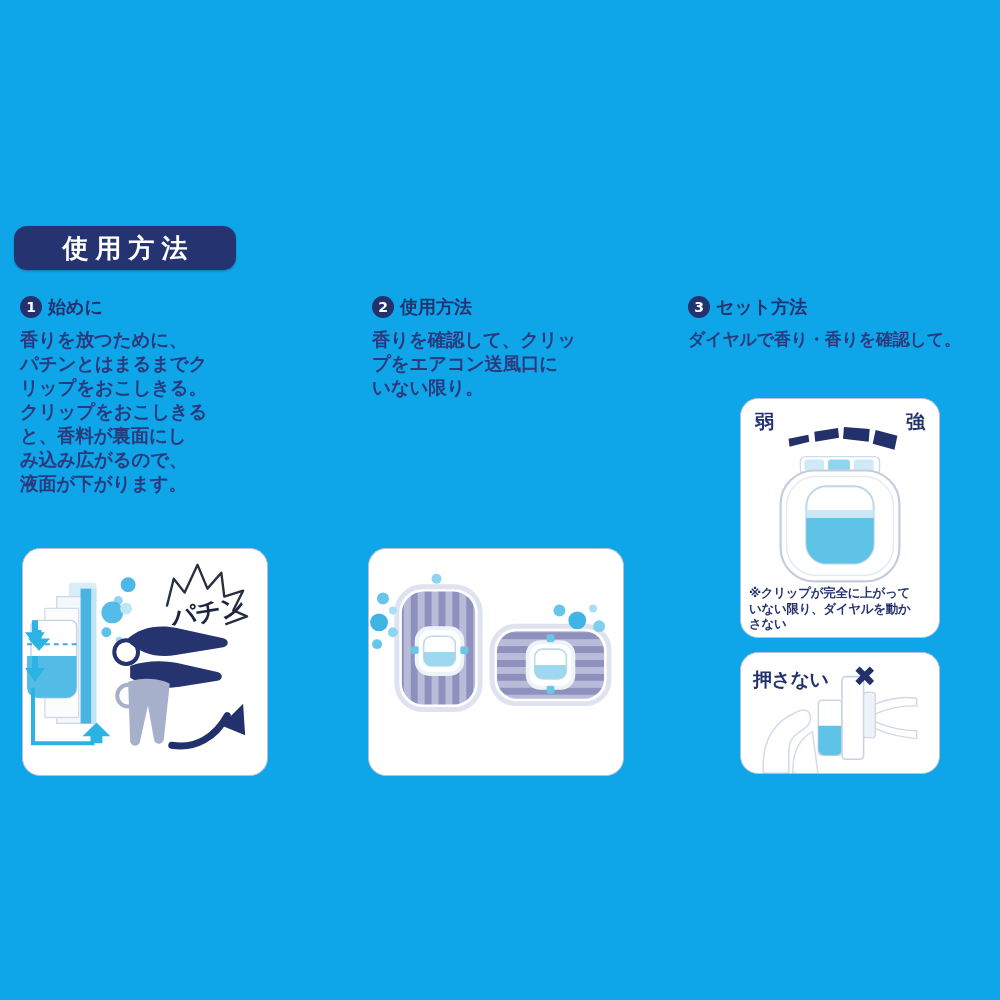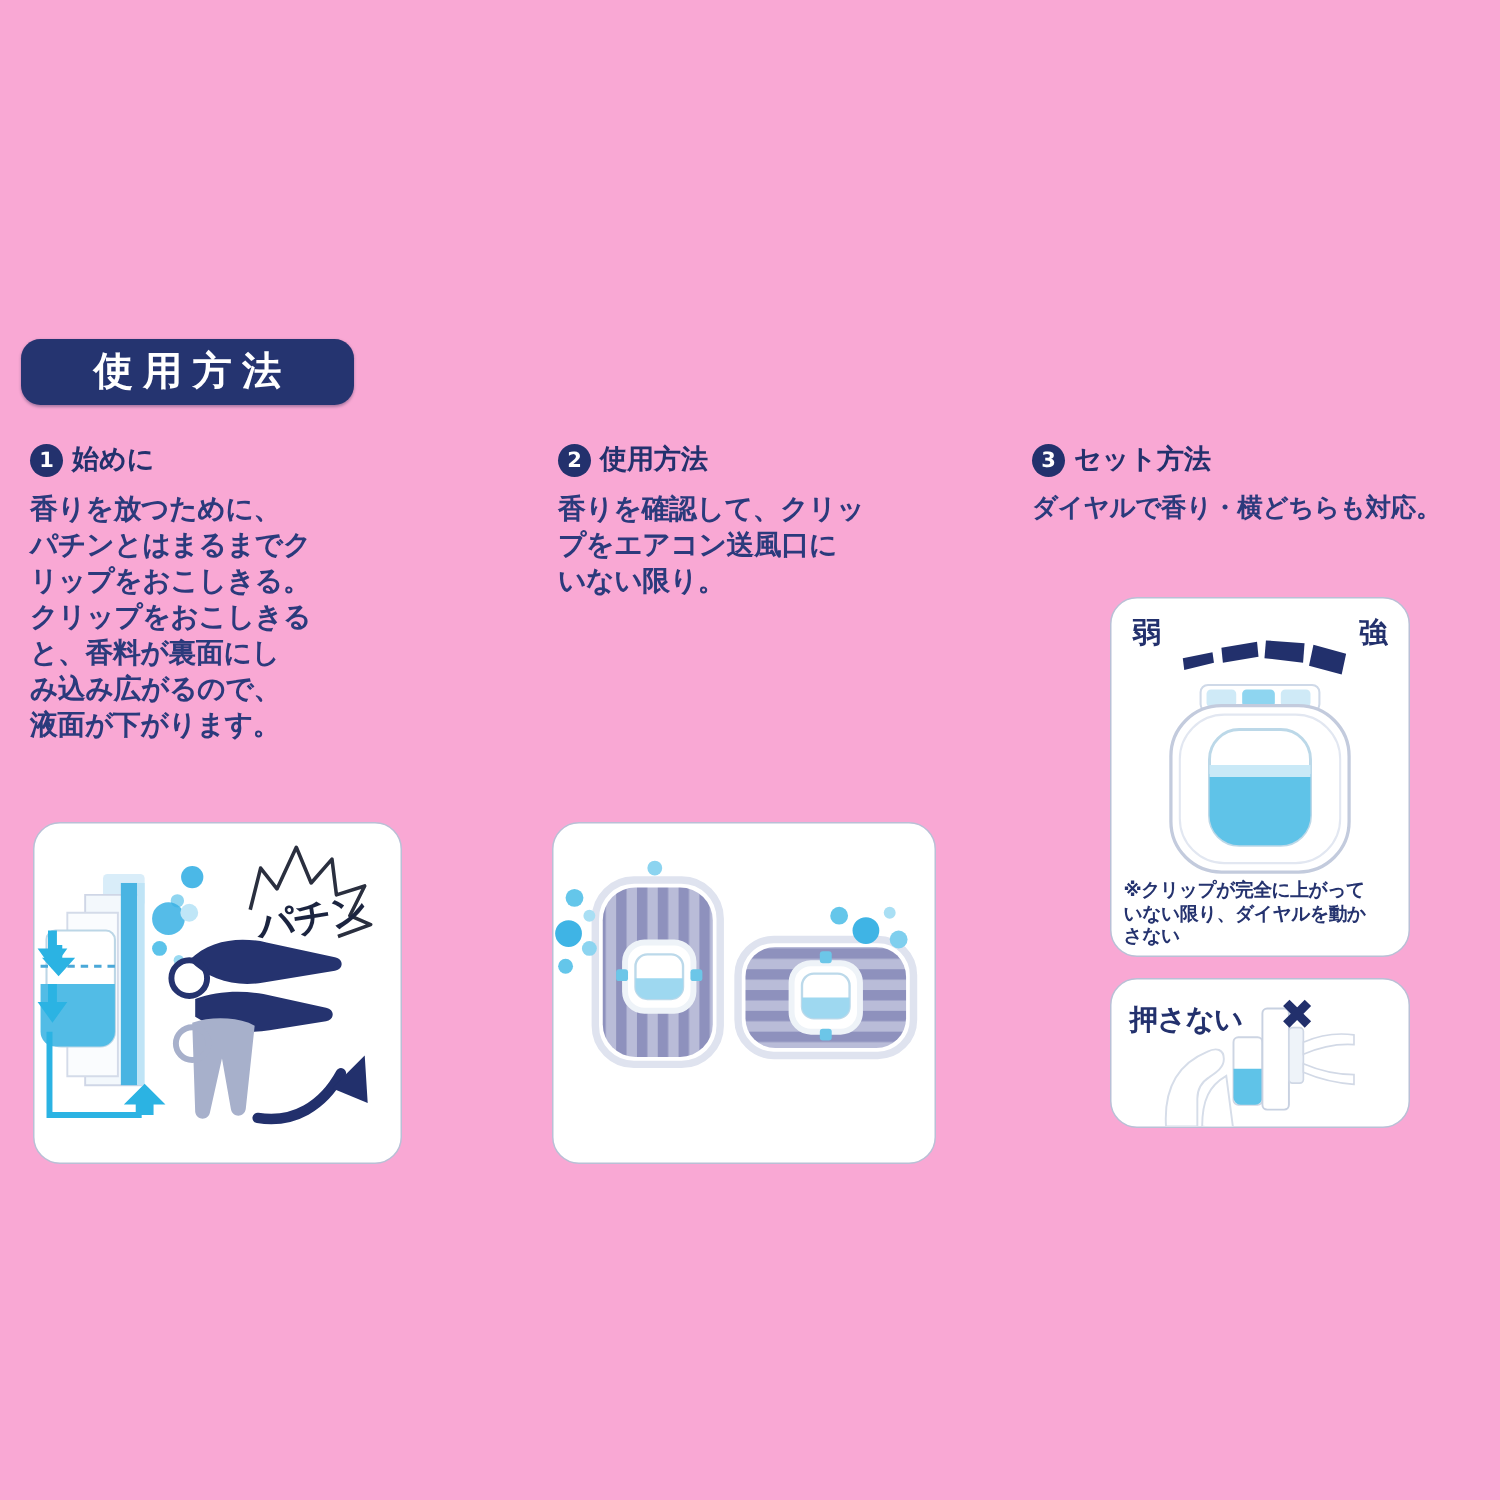--- a/index.html
+++ b/index.html
@@ -13,21 +13,21 @@
     height: 1000px;
     position: relative;
     font-family: "DejaVu Sans", "Liberation Sans", sans-serif;
     overflow: hidden;
   }
 
   #page {
     position: absolute;
     left: 0; top: 0;
     width: 1000px; height: 1000px;
-    background: #f9a8d4;
+    background: #0ea5e9;
   }
 
   
   #header-badge {
     position: absolute;
     left: 14px;
     top: 226px;
     width: 222px;
     height: 44px;
     background: #253470;
@@ -95,21 +95,21 @@
     position: absolute;
     background: #ffffff;
     border: 1.6px solid #b9c0d6;
     border-radius: 18px;
     box-sizing: border-box;
     overflow: hidden;
   }
   #panel-1 { left: 22px;  top: 548px; width: 246px; height: 228px; }
   #panel-2 { left: 368px; top: 548px; width: 256px; height: 228px; }
   #panel-3 { left: 740px; top: 398px; width: 200px; height: 240px; }
-  #panel-4 { left: 740px; top: 652px; width: 200px; height: 100px; }
+  #panel-4 { left: 740px; top: 652px; width: 200px; height: 122px; }
 
   .panel svg { display: block; width: 100%; height: 100%; }
 
   .panel-cap {
     position: absolute;
     left: 0; right: 0;
     color: #25336f;
     font-weight: bold;
     text-align: left;
     line-height: 1.22;
@@ -200,21 +200,21 @@
     <div class="step-body">香りを確認して、クリッ
 プをエアコン送風口に
 いない限り。</div>
   </div>
 
   <div class="col" id="col-3">
     <div class="step-head">
       <span class="step-num">3</span>
       <span class="step-title">セット方法</span>
     </div>
-    <div class="step-body">ダイヤルで香り・横どちらも対応。</div>
+    <div class="step-body">ダイヤルで香り・香りを確認して。</div>
   </div>
 
   <div class="panel" id="panel-1">
     <svg viewBox="0 0 246 228">
 
       <g stroke="#2a2f3f" stroke-width="2.4" fill="none" stroke-linejoin="round">
         <path d="M145 58 L152 30 L163 44 L176 16 L186 40 L200 24 L203 48 L222 42 L212 62 L226 68 L204 76"></path>
       </g>
 
       <g>

